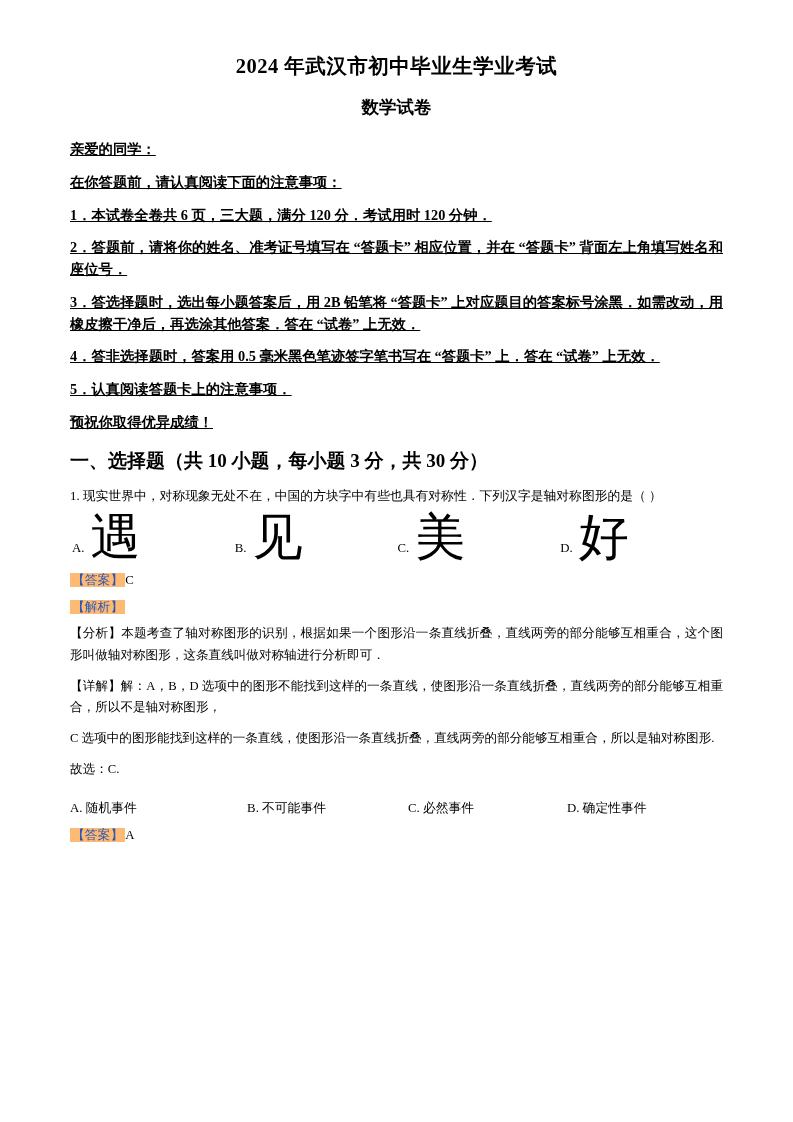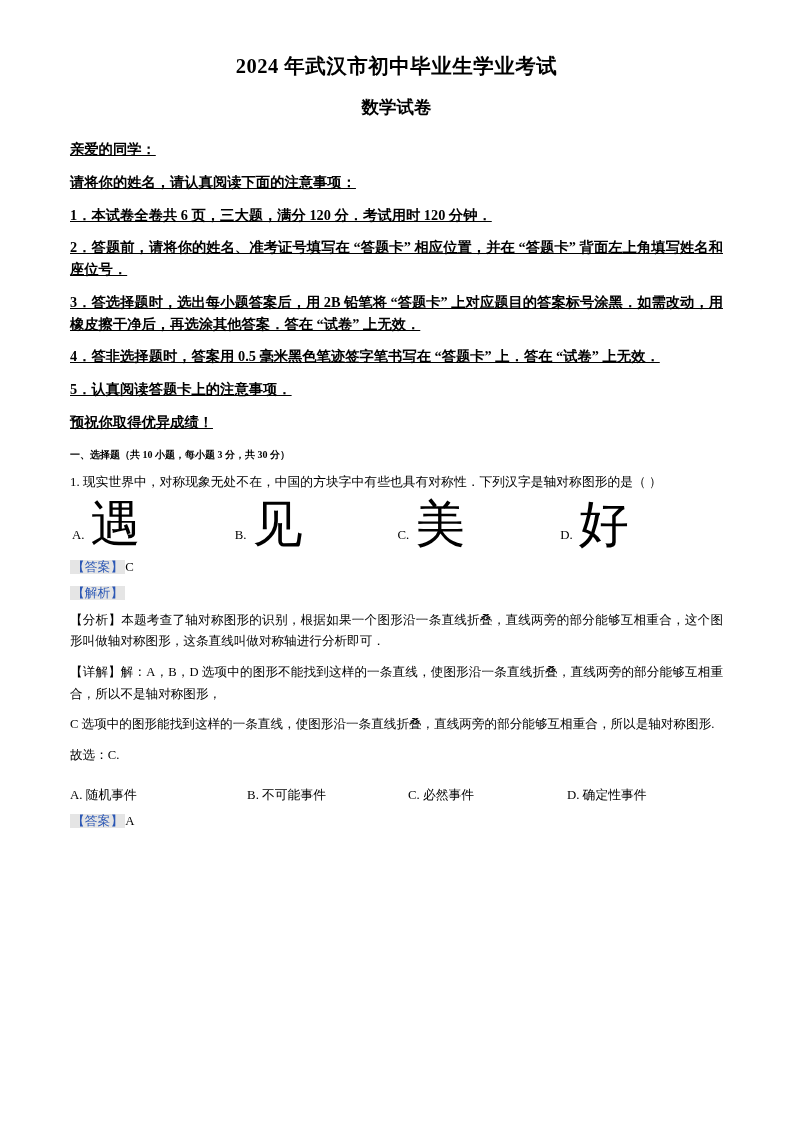--- a/index.html
+++ b/index.html
@@ -38,21 +38,21 @@
   }
   .intro-line {
     font-size: 14.3px;
     font-weight: bold;
     line-height: 1.52;
     margin: 0 0 11px 0;
     text-align: justify;
     text-decoration: underline;
   }
   .section-head {
-    font-size: 10px;
+    font-size: 19px;
     font-weight: bold;
     line-height: 1.5;
     margin: 14px 0 10px 0;
   }
   .section-sub {
     font-size: 14.3px;
     font-weight: bold;
     line-height: 1.5;
     margin: 0 0 13px 0;
   }
@@ -84,21 +84,21 @@
     font-family: "DejaVu Sans", sans-serif;
     font-weight: 400;
   }
   .ans-line {
     font-size: 12.8px;
     line-height: 1.6;
     margin: 6px 0 6px 0;
     color: #2b57b5;
   }
   .tagbox {
-    background: #e5e5e5;
+    background: #fdba74;
     color: #2b57b5;
     padding: 0 2px;
     text-align: center;
   }
   .ans-line .plain {
     color: #000000;
   }
   .exp-para {
     font-size: 12.6px;
     line-height: 1.72;
@@ -122,21 +122,21 @@
 </style>
 </head>
 <body>
 
 <div class="page">
 
   <div class="title-main">2024 年武汉市初中毕业生学业考试</div>
   <div class="title-sub">数学试卷</div>
 
   <p class="intro-line">亲爱的同学：</p>
-  <p class="intro-line">请将你的姓名，请认真阅读下面的注意事项：</p>
+  <p class="intro-line">在你答题前，请认真阅读下面的注意事项：</p>
   <p class="intro-line">1．本试卷全卷共 6 页，三大题，满分 120 分．考试用时 120 分钟．</p>
   <p class="intro-line">2．答题前，请将你的姓名、准考证号填写在 “答题卡” 相应位置，并在 “答题卡” 背面左上角填写姓名和座位号．</p>
   <p class="intro-line">3．答选择题时，选出每小题答案后，用 2B 铅笔将 “答题卡” 上对应题目的答案标号涂黑．如需改动，用橡皮擦干净后，再选涂其他答案．答在 “试卷” 上无效．</p>
   <p class="intro-line">4．答非选择题时，答案用 0.5 毫米黑色笔迹签字笔书写在 “答题卡” 上．答在 “试卷” 上无效．</p>
   <p class="intro-line">5．认真阅读答题卡上的注意事项．</p>
   <p class="intro-line">预祝你取得优异成绩！</p>
 
   <div class="section-head">一、选择题（共 10 小题，每小题 3 分，共 30 分）</div>
 
   <p class="q-line">1. 现实世界中，对称现象无处不在，中国的方块字中有些也具有对称性．下列汉字是轴对称图形的是（      ）</p>

